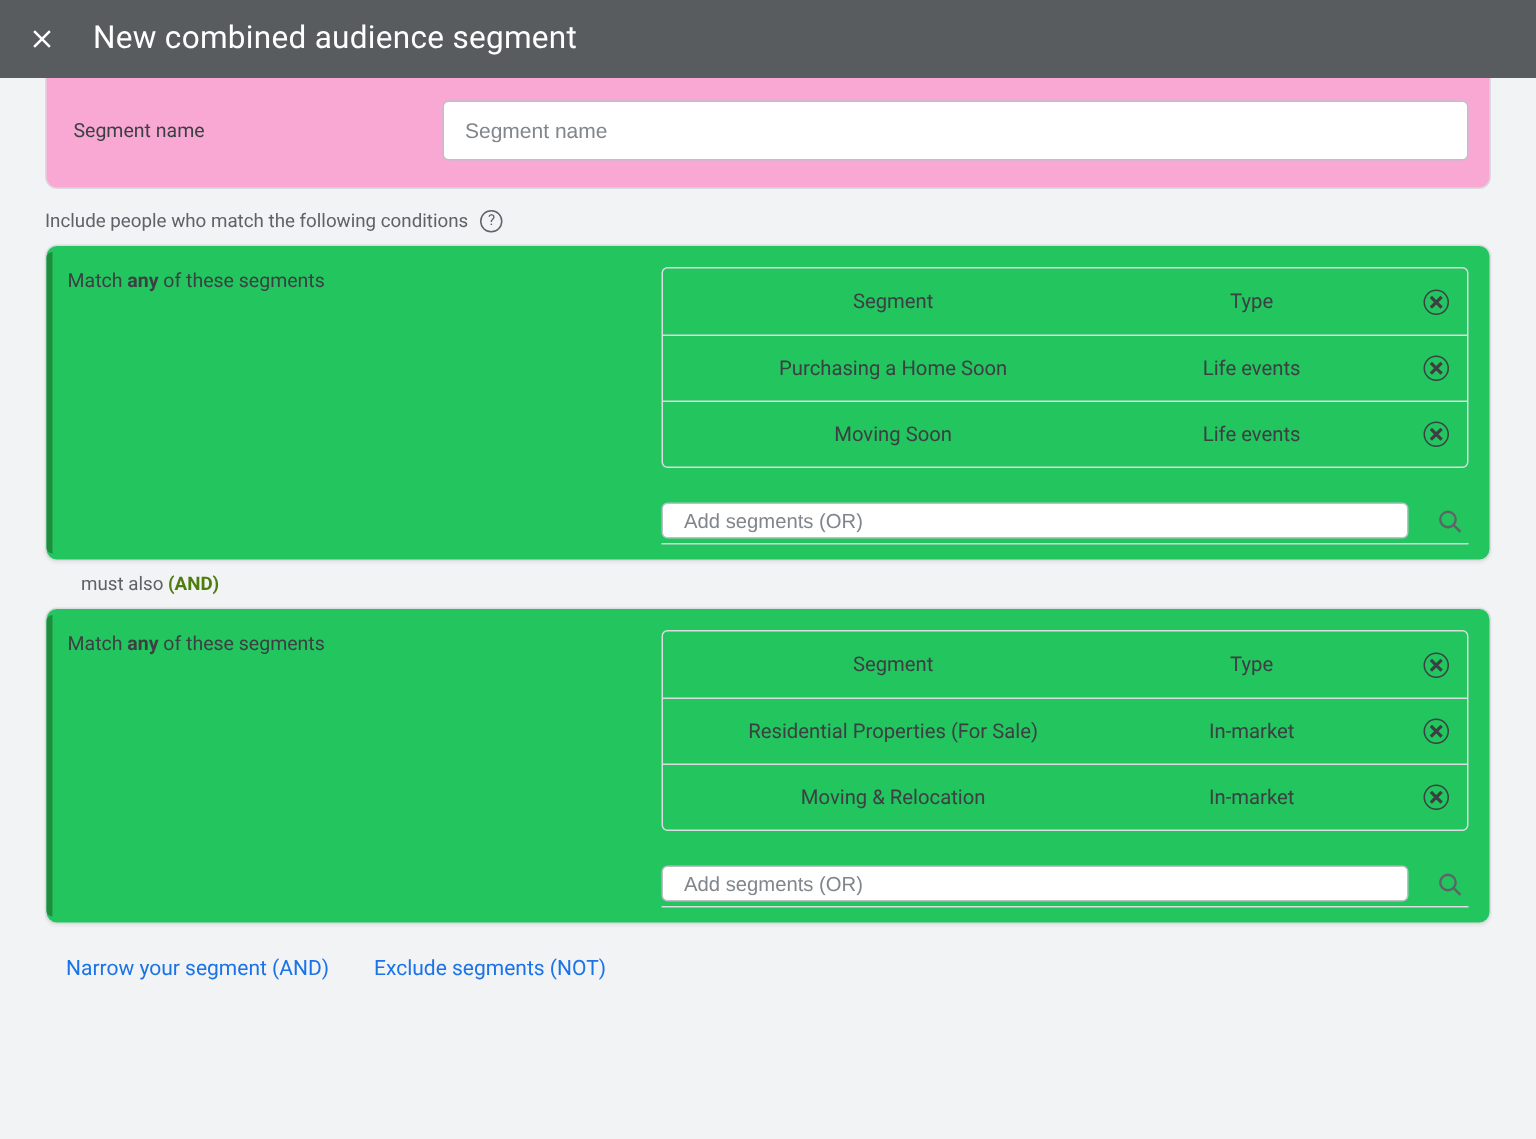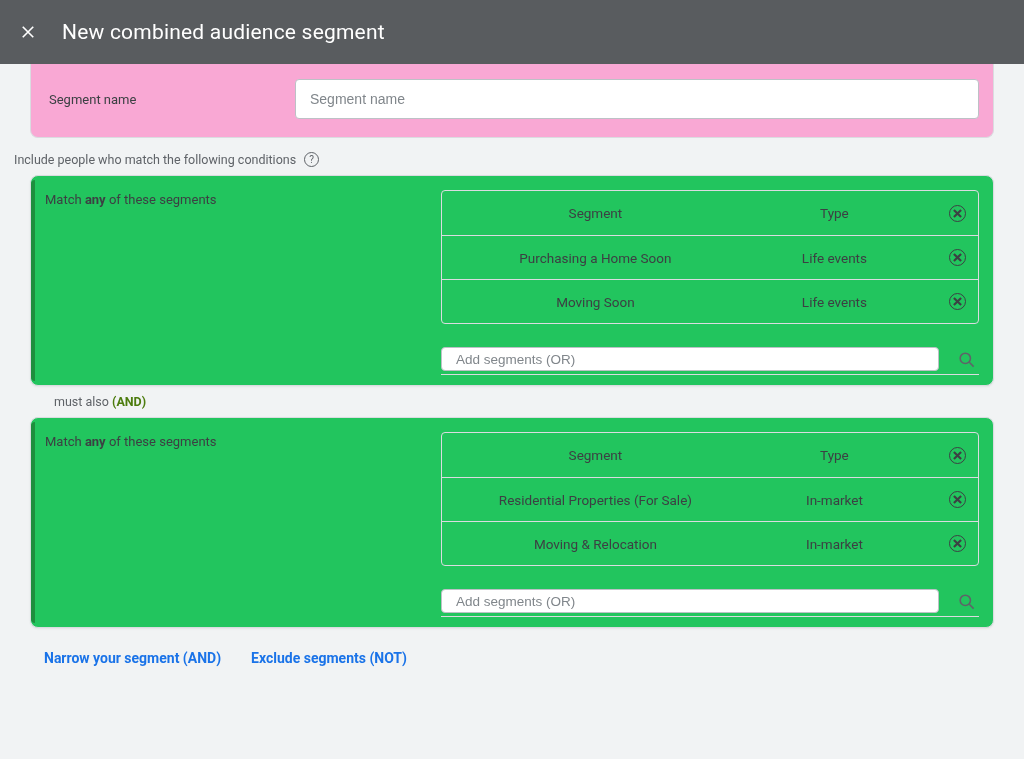--- a/index.html
+++ b/index.html
@@ -1,38 +1,38 @@
 <!DOCTYPE html>
 <html><head>
 <meta charset="utf-8">
 <style>
   * { box-sizing: border-box; }
   html, body { margin:0; padding:0; font-family: Roboto, "Helvetica Neue", Arial, sans-serif; background:#f1f3f4; color:#3c4043; }
   body { width:1024px; height:759px; overflow:hidden; }
 
-  .header-bar { background:#595c5f; height:64px; display:flex; align-items:center; padding:16px 16px; gap:22px; }
+  .header-bar { background:#595c5f; height:52px; display:flex; align-items:center; padding:16px 16px; gap:22px; }
   .close-btn { width:24px; height:24px; display:flex; align-items:center; justify-content:center; cursor:pointer; }
   .close-btn svg { width:18px; height:18px; stroke:#fff; stroke-width:2.2; }
   .header-title { color:#fff; font-size:21px; font-weight:400; letter-spacing:.2px; }
 
   .page { padding:0 0 20px 0; }
 
   .name-card {
     background:#f9a8d4; border:1px solid #dadce0; border-top:none;
     border-radius:0 0 8px 8px; margin:0 30px 14px 30px; padding:15px 14px 18px 18px;
     display:flex; align-items:center; gap:16px;
   }
   .name-label { width:230px; font-size:13px; color:#3c4043; }
   .name-input {
     flex:1; height:40px; border:1px solid #bdc1c6; border-radius:4px;
     padding:0 14px; font-size:14px; color:#3c4043; outline:none;
   }
   .name-input::placeholder { color:#80868b; }
 
-  .include-line { display:flex; align-items:center; gap:8px; margin:0 0 6px 14px; font-size:12.5px; color:#5f6368; }
+  .include-line { display:flex; align-items:center; gap:8px; margin:0 0 6px 30px; font-size:12.5px; color:#5f6368; }
   .help-icon { width:15px; height:15px; border:1.4px solid #5f6368; border-radius:50%; display:inline-flex; align-items:center; justify-content:center; font-size:10px; color:#5f6368; cursor:pointer; line-height:1; }
 
   .block-card {
     position:relative; background:#22c55e; border:1px solid #dadce0; border-radius:8px;
     margin:8px 30px 0 30px; padding:14px 14px 10px 14px;
     display:flex; gap:18px;
     box-shadow: 0 1px 2px rgba(60,64,67,.08);
   }
   .block-card::before {
     content:""; position:absolute; left:0; top:4px; bottom:4px; width:4px;
@@ -60,21 +60,21 @@
   .add-input::placeholder { color:#80868b; }
   .search-btn { width:26px; height:26px; display:flex; align-items:center; justify-content:center; cursor:pointer; }
   .search-btn svg { width:19px; height:19px; stroke:#5f6368; stroke-width:2; fill:none; }
   .faint-line { height:1px; background:#dadce0; margin:2px 0 0 0; }
 
   .must-also { margin:8px 0 0 54px; font-size:12.5px; }
   .must-also .plain { color:#5f6368; }
   .must-also b { color:#4d7c0f; }
 
   .footer-actions { display:flex; gap:30px; margin:22px 0 0 44px; }
-  .link-btn { color:#1a73e8; font-size:14px; font-weight:700; cursor:pointer; }
+  .link-btn { color:#1a73e8; font-size:14px; font-weight:400; cursor:pointer; }
 </style>
 </head>
 <body>
 
 <div class="header-bar">
   <div class="close-btn">
     <svg viewBox="0 0 24 24">
         <path d="M5 5 L19 19 M19 5 L5 19" fill="none"></path>
       </svg>
   </div>

